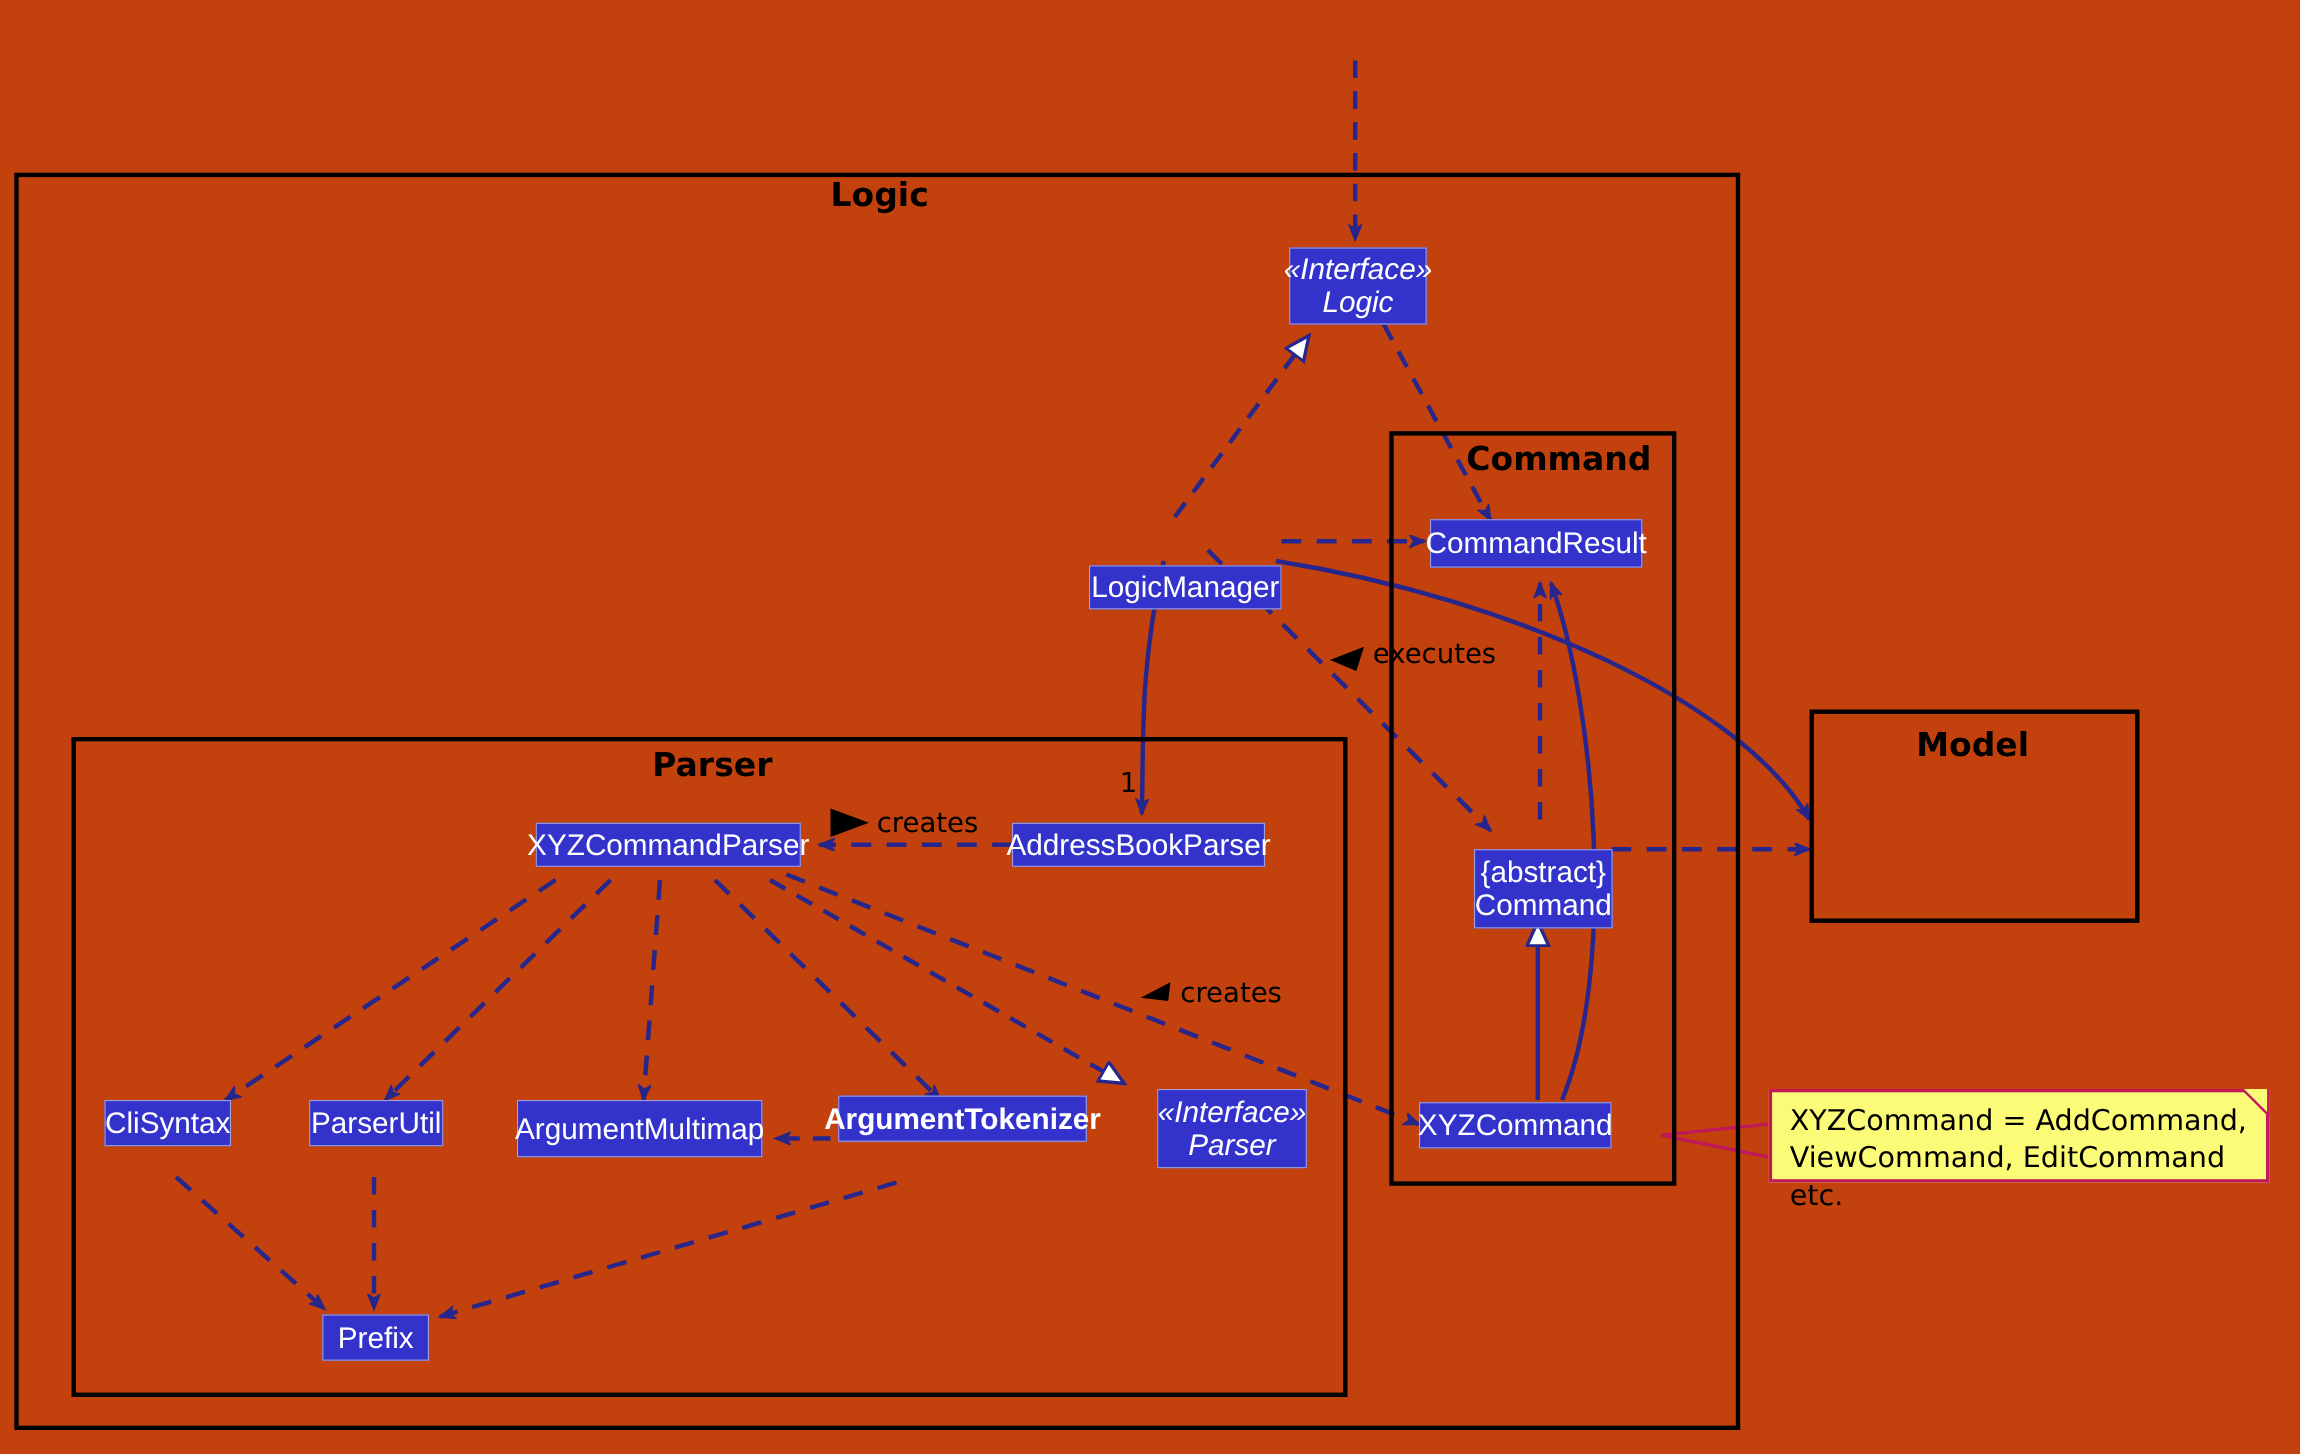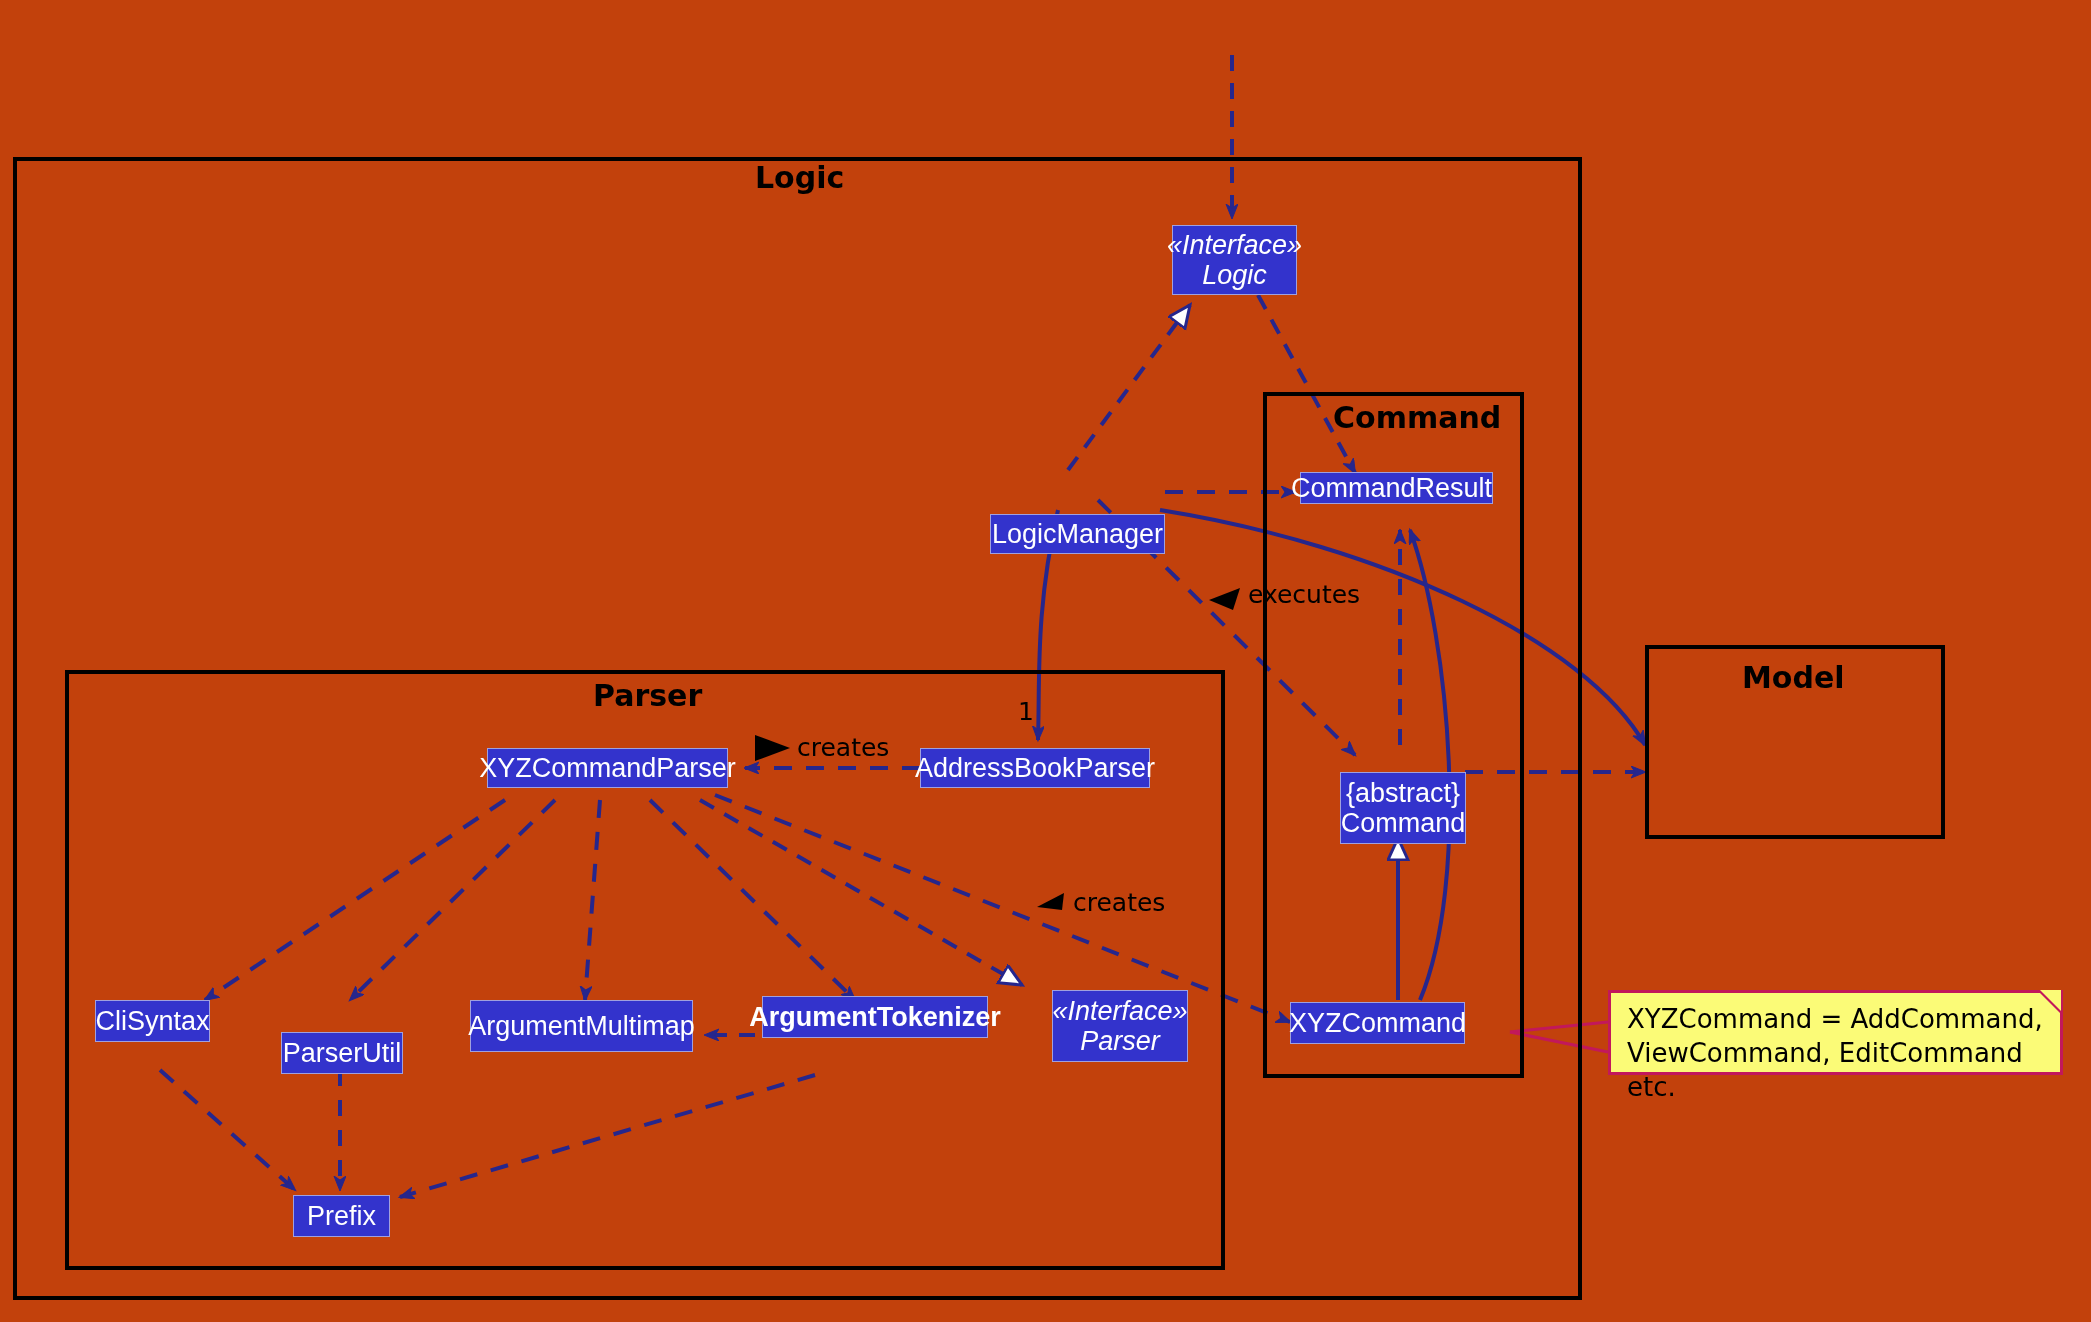--- a/index.html
+++ b/index.html
@@ -256,21 +256,21 @@
 
   <div class="cls" style="left:1172px; top:225px; width:125px; height:70px;">
     <span class="ital">«Interface»</span>
     <span class="ital">Logic</span>
   </div>
 
   <div class="cls" style="left:990px; top:472px; width:175px; height:40px;margin-top:42px;">
     <span>LogicManager</span>
   </div>
 
-  <div class="cls" style="left:1300px; top:472px; width:193px; height:32px;align-items:flex-end;">
+  <div class="cls" style="left:1300px; top:472px; width:193px; height:44px;">
     <span>CommandResult</span>
   </div>
 
   <div class="cls" style="left:920px; top:748px; width:230px; height:40px;">
     <span>AddressBookParser</span>
   </div>
 
   <div class="cls" style="left:487px; top:748px; width:241px; height:40px;">
     <span>XYZCommandParser</span>
   </div>
@@ -281,21 +281,21 @@
   </div>
 
   <div class="cls" style="left:1290px; top:1002px; width:175px; height:42px;">
     <span>XYZCommand</span>
   </div>
 
   <div class="cls" style="left:95px; top:1000px; width:115px; height:42px;">
     <span>CliSyntax</span>
   </div>
 
-  <div class="cls" style="left:281px; top:1000px; width:122px; height:42px;margin-top:32px;">
+  <div class="cls" style="left:281px; top:1000px; width:122px; height:42px;">
     <span>ParserUtil</span>
   </div>
 
   <div class="cls" style="left:470px; top:1000px; width:223px; height:52px;">
     <span>ArgumentMultimap</span>
   </div>
 
   <div class="cls" style="left:762px; top:996px; width:226px; height:42px;font-weight:bold;">
     <span>ArgumentTokenizer</span>
   </div>

